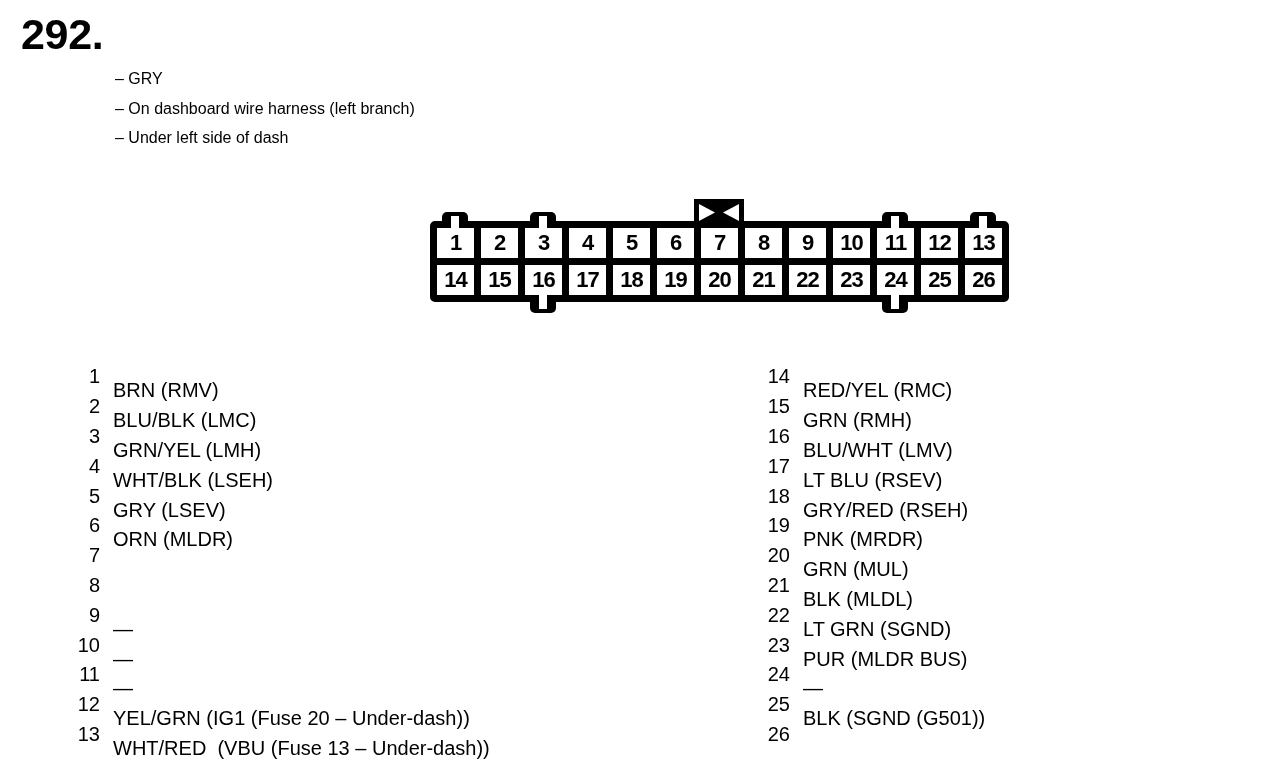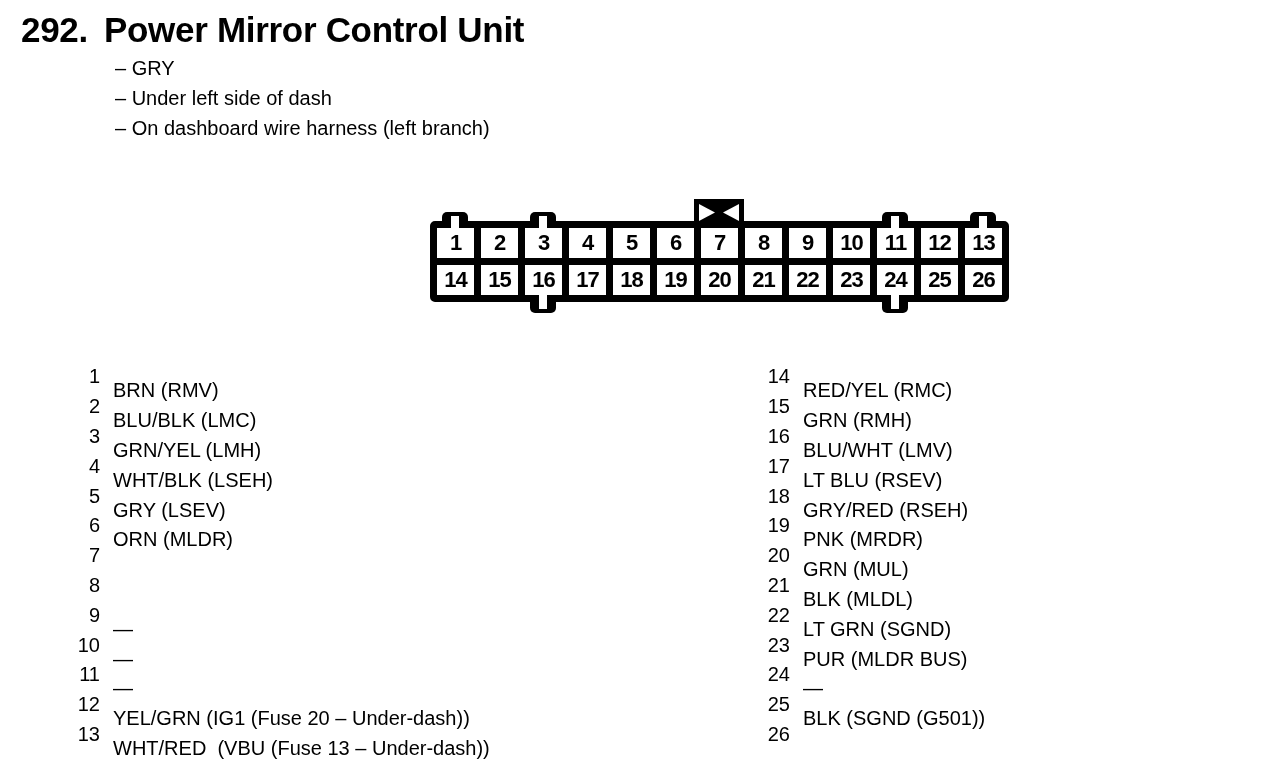--- a/index.html
+++ b/index.html
@@ -8,33 +8,33 @@
     width: 1280px; height: 772px;
     position: relative;
     font-family: "Liberation Sans", sans-serif;
     color: #000000;
     overflow: hidden;
   }
 
   
   .title {
     position: absolute; left: 21px; top: 10px;
-    font-size: 35px; font-weight: bold;
+    font-size: 43px; font-weight: bold;
     letter-spacing: -0.3px;
     white-space: nowrap;
     display: flex;
     text-align: right;
   }
   .title .section-num { margin-right: 16px; }
 
   
   .notes {
-    position: absolute; left: 115px; top: 54px;
+    position: absolute; left: 115px; top: 64px;
     list-style: none;
-    font-size: 20px;
+    font-size: 16px;
   }
   .notes li {
     height: 29.8px;
     display: flex; align-items: center;
     white-space: pre;
   }
 
   
   .connector {
     position: absolute; left: 430px; top: 221px;
@@ -112,27 +112,26 @@
     margin-top: 28px;
   }
 </style>
 </head>
 <body>
 
 <div class="page">
 
   <h1 class="title">
     <span class="section-num">292.</span>
-    <span>Power Mirror Control Unit</span>
   </h1>
 
   <ul class="notes">
     <li>– GRY</li>
+    <li>– On dashboard wire harness (left branch)</li>
     <li>– Under left side of dash</li>
-    <li>– On dashboard wire harness (left branch)</li>
   </ul>
 
   <div class="connector">
     <div class="latch">
       <svg width="50" height="27" viewBox="0 0 50 27" xmlns="http://www.w3.org/2000/svg">
         <rect x="0" y="0" width="50" height="27" fill="#000"></rect>
         <polygon points="5,5 21,13.5 5,22" fill="#fff"></polygon>
         <polygon points="45,5 29,13.5 45,22" fill="#fff"></polygon>
       </svg>
     </div>

